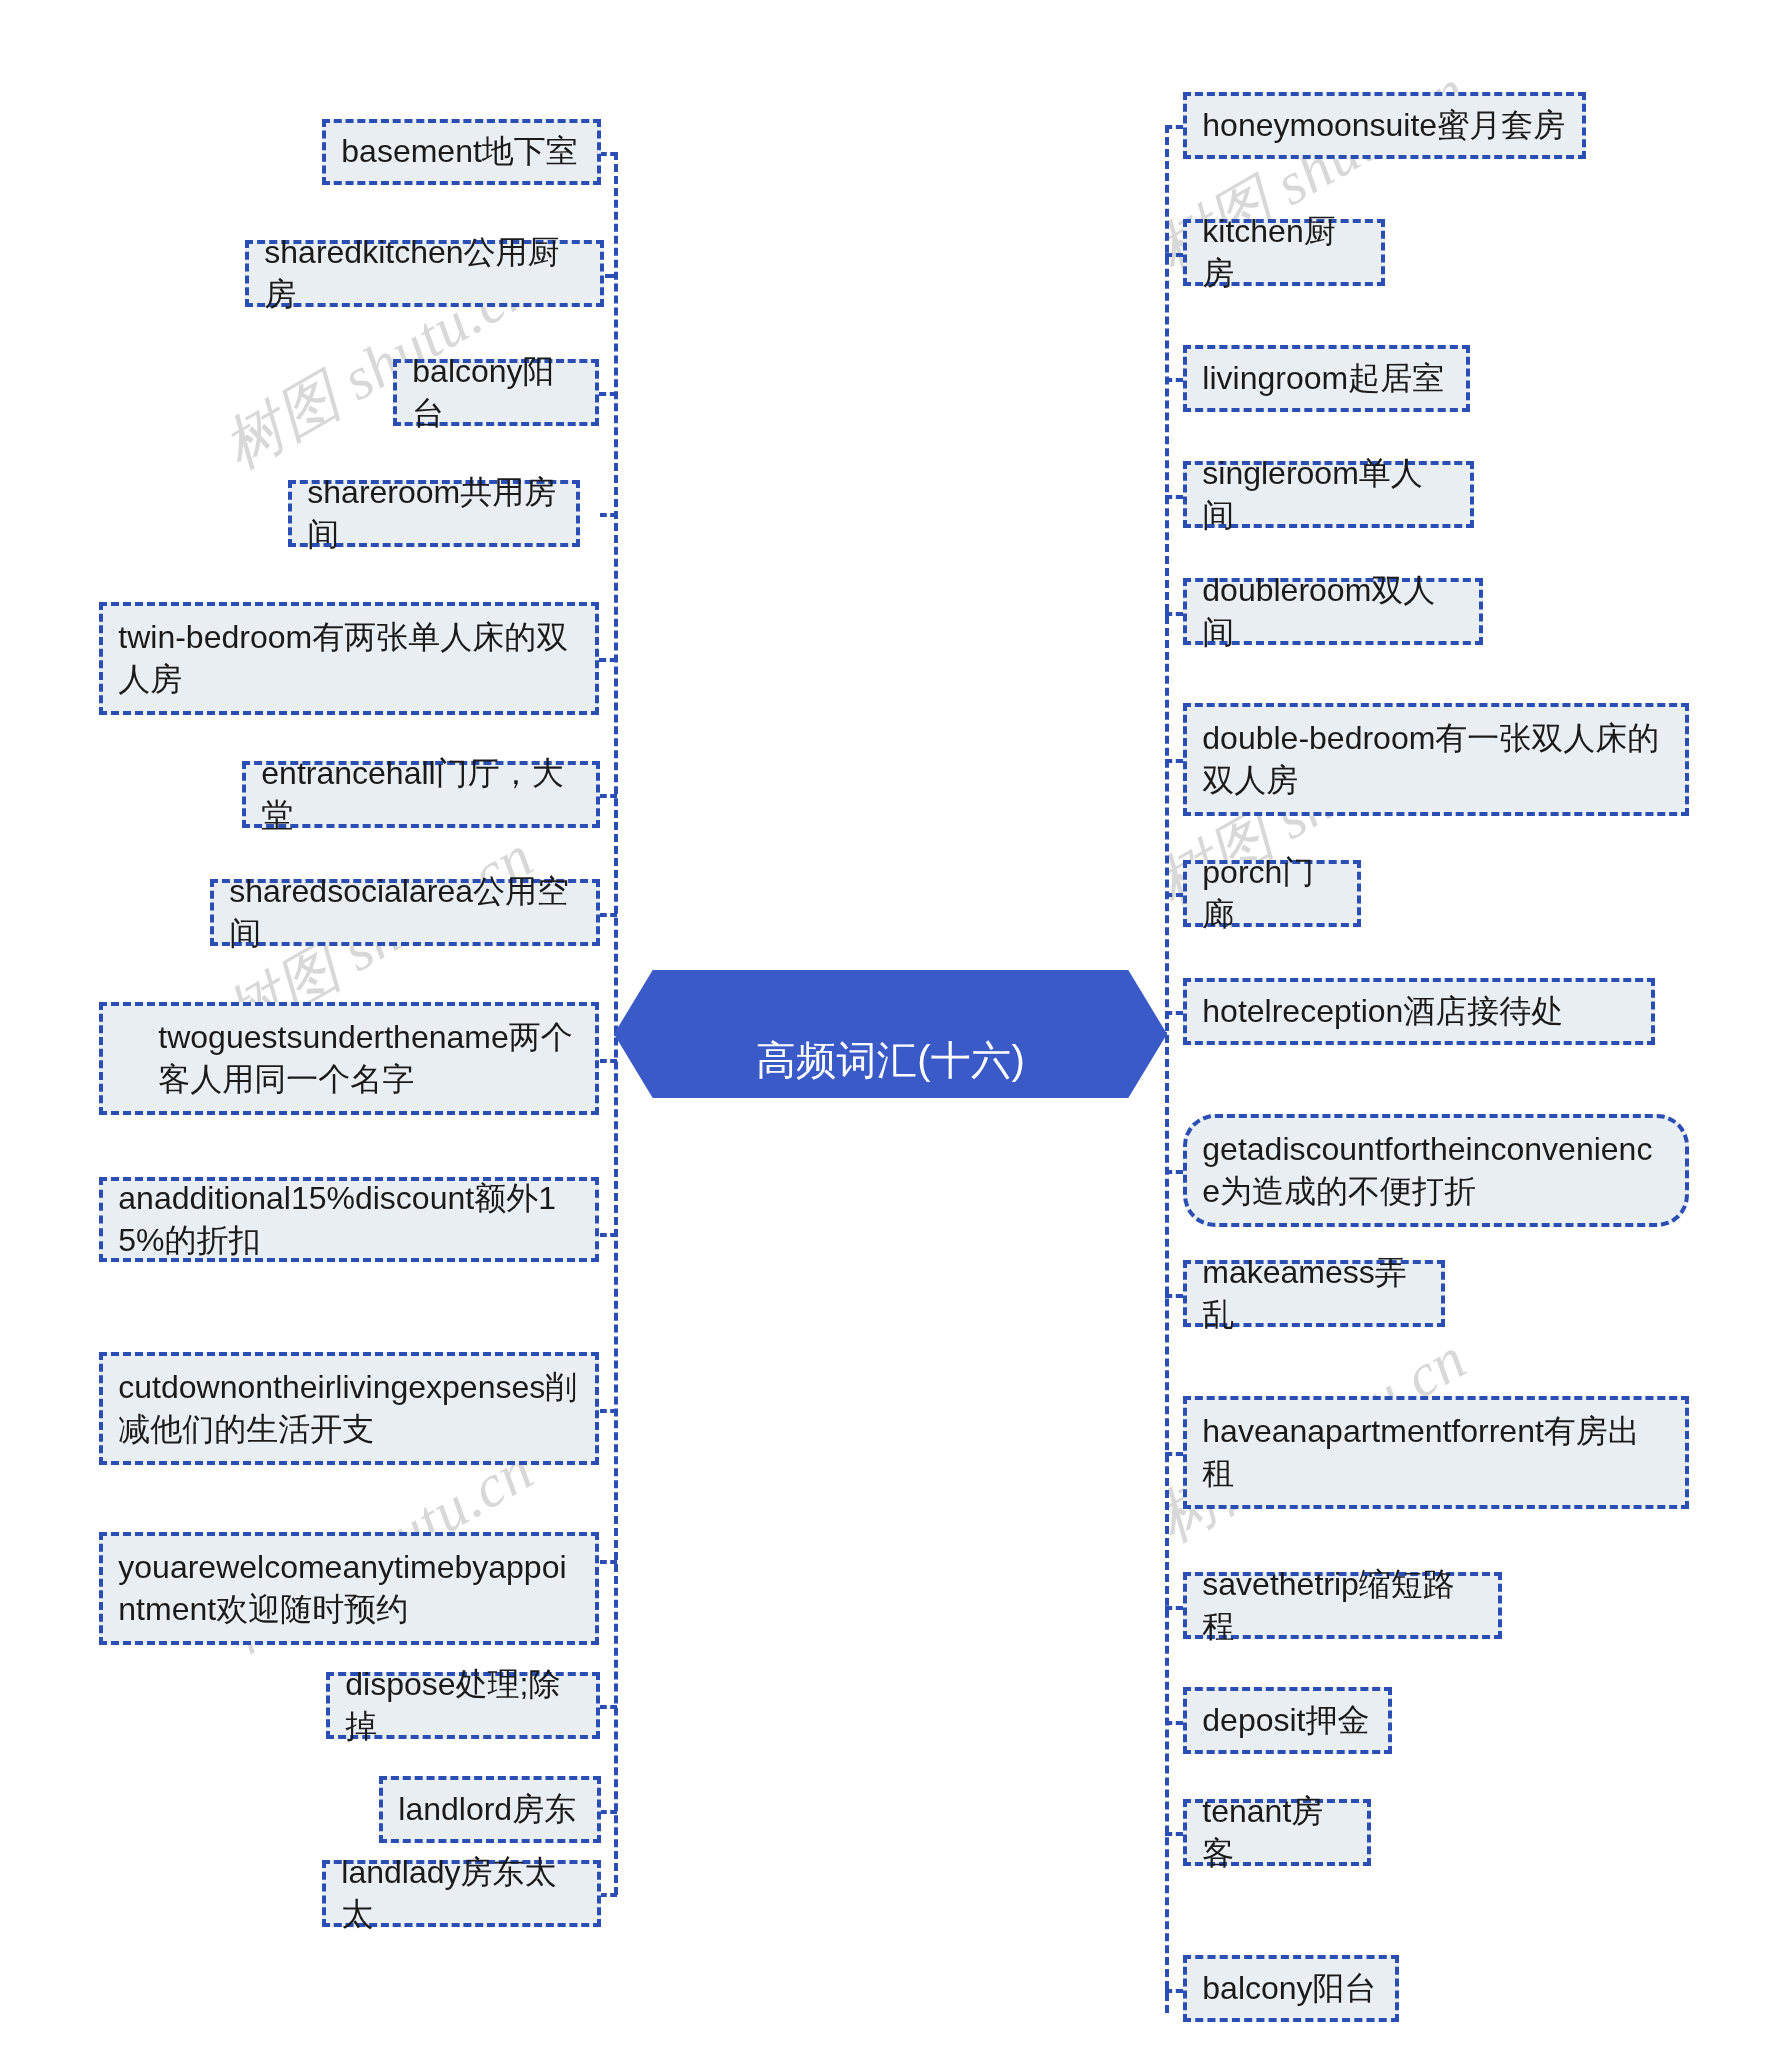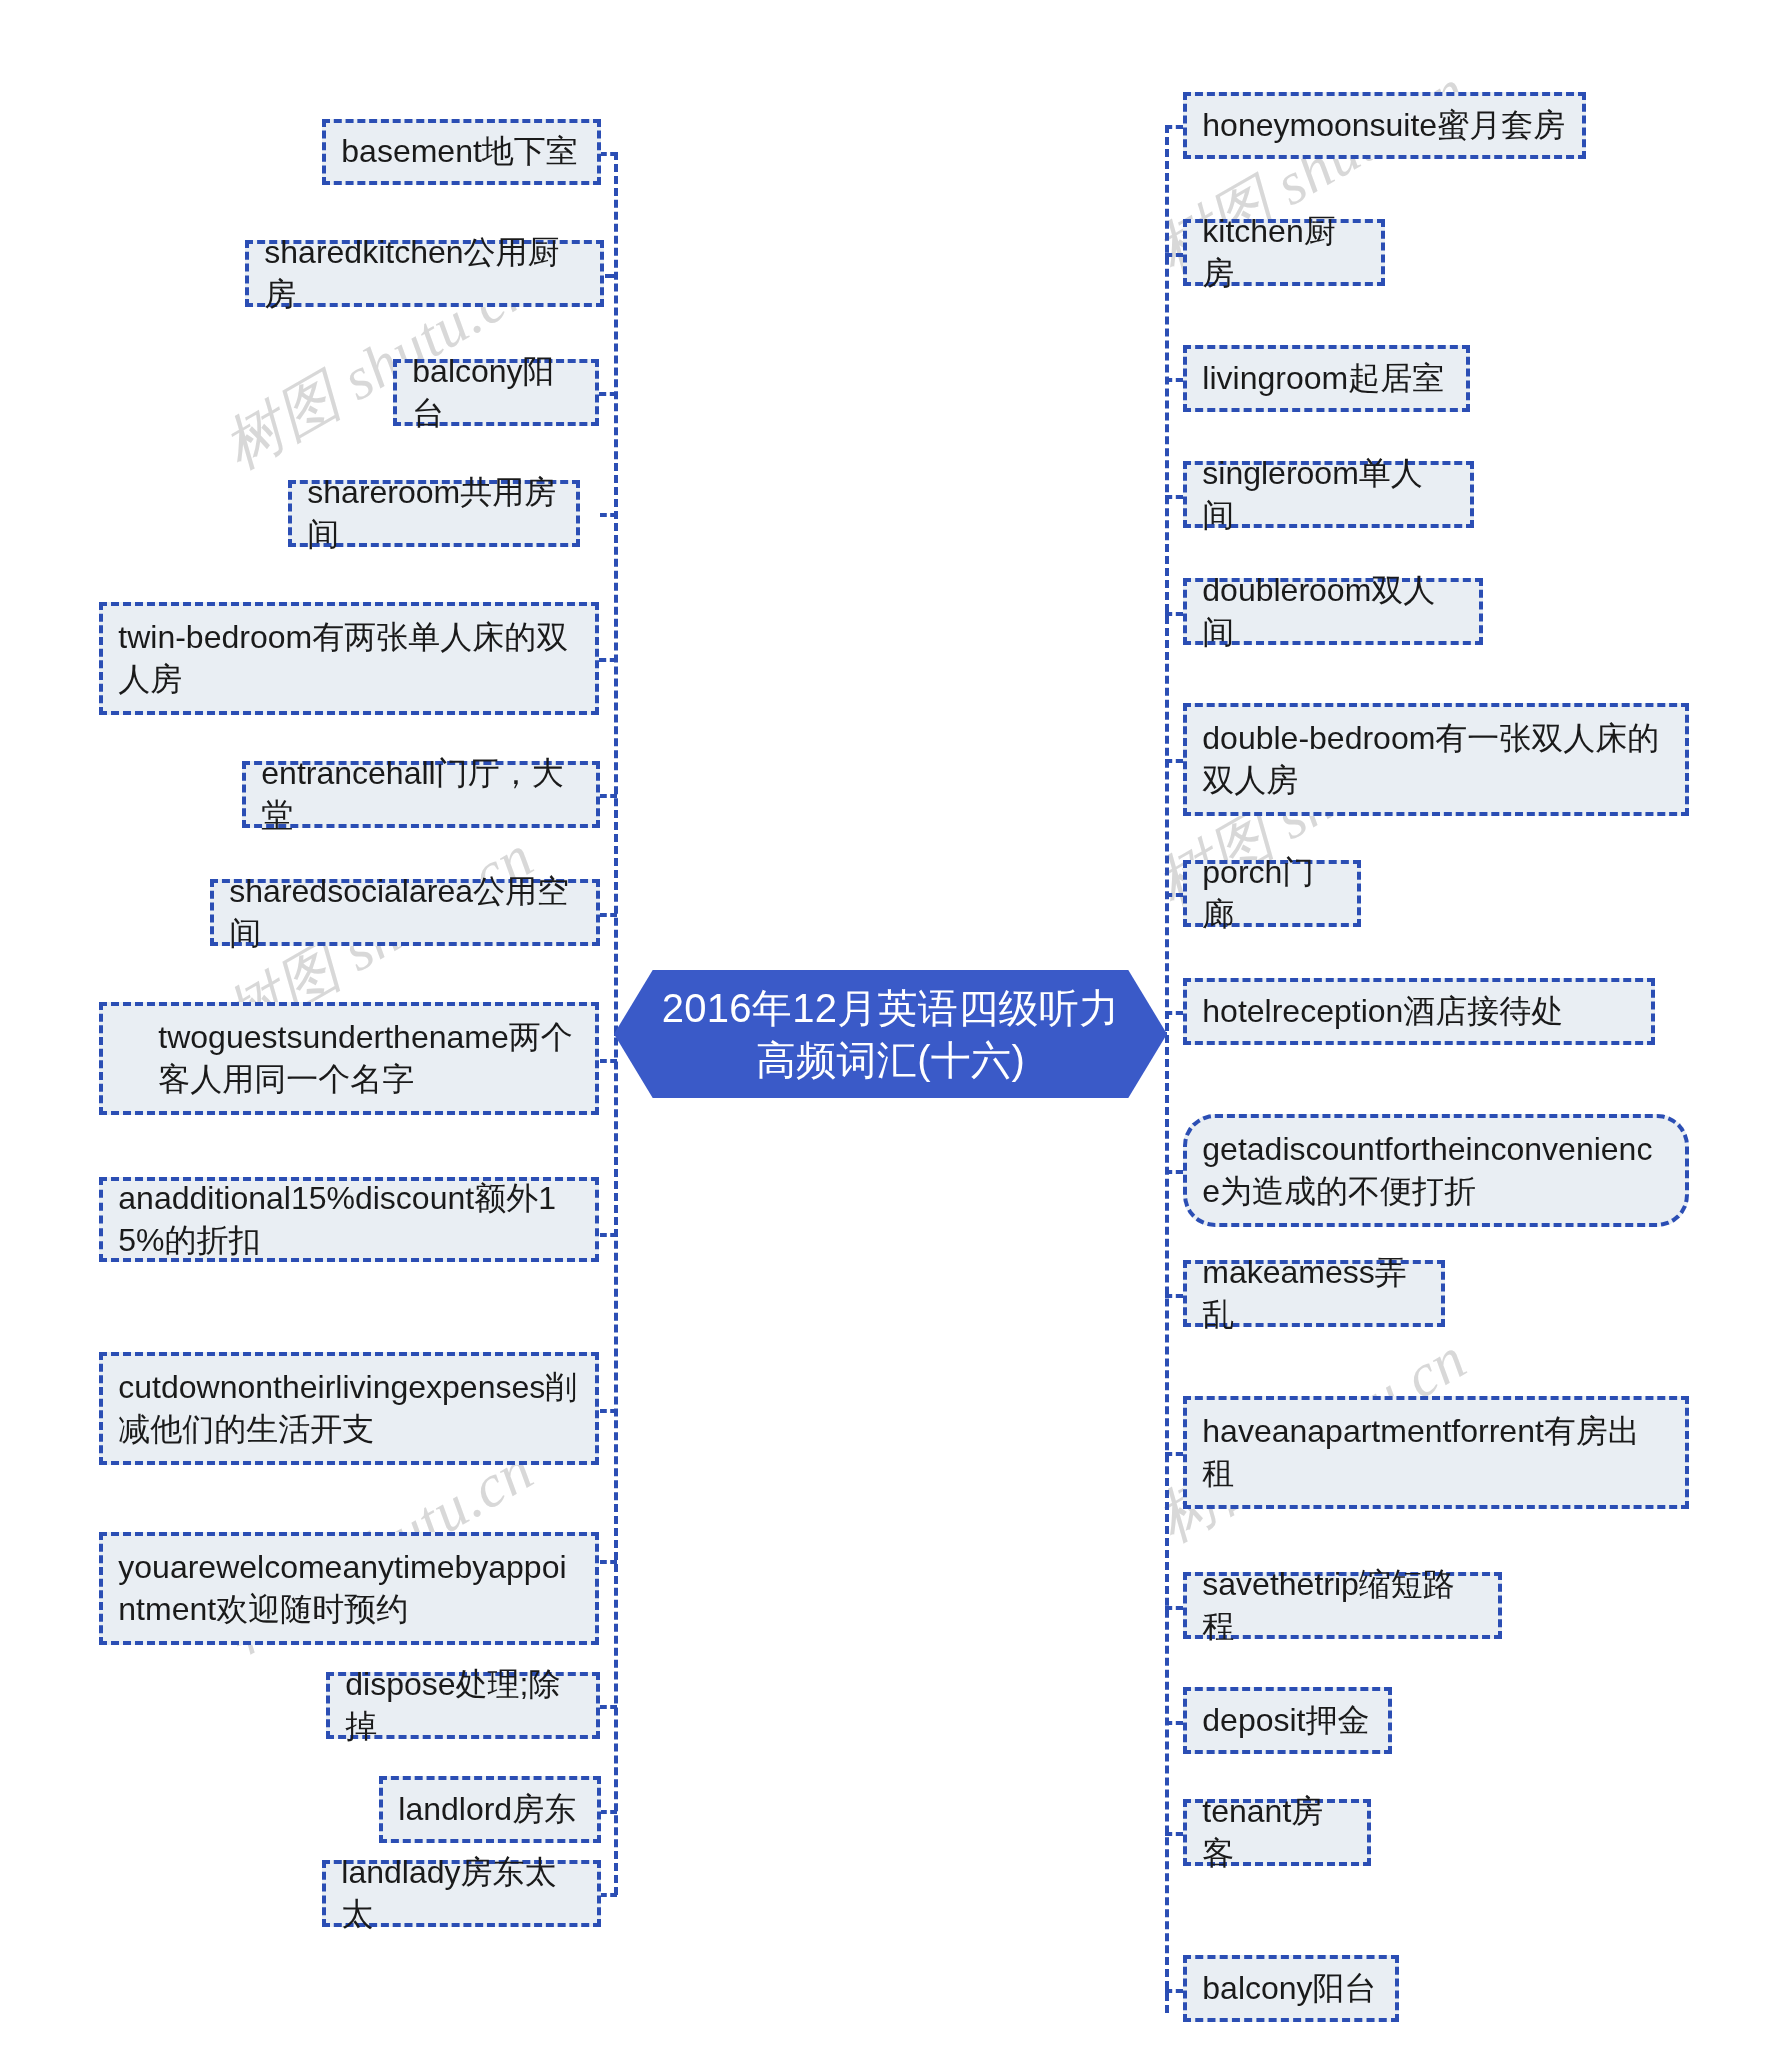--- a/index.html
+++ b/index.html
@@ -107,21 +107,21 @@
   <div class="stub" style="left:1165px;top:1606px;width:18px;"></div>
   <div class="stub" style="left:1165px;top:1721px;width:18px;"></div>
   <div class="stub" style="left:1165px;top:1832px;width:18px;"></div>
   <div class="stub" style="left:1165px;top:1989px;width:18px;"></div>
 
   <div class="stub" style="left:1145px;top:1032px;width:22px;"></div>
 </div>
 
 <div class="center-node">
   <div class="ctxt">
-    <span>2016年12月英语四级听力</span><br>
+    <br>
     <span>高频词汇(十六)</span>
   </div>
 </div>
 
 <div class="node left" style="left:322px;top:119px;width:279px;height:66px;">
   <span class="ntxt">basement地下室</span>
   </div>
 
 <div class="node left" style="left:245px;top:240px;width:359px;height:67px;">
   <span class="ntxt">sharedkitchen公用厨房</span>

